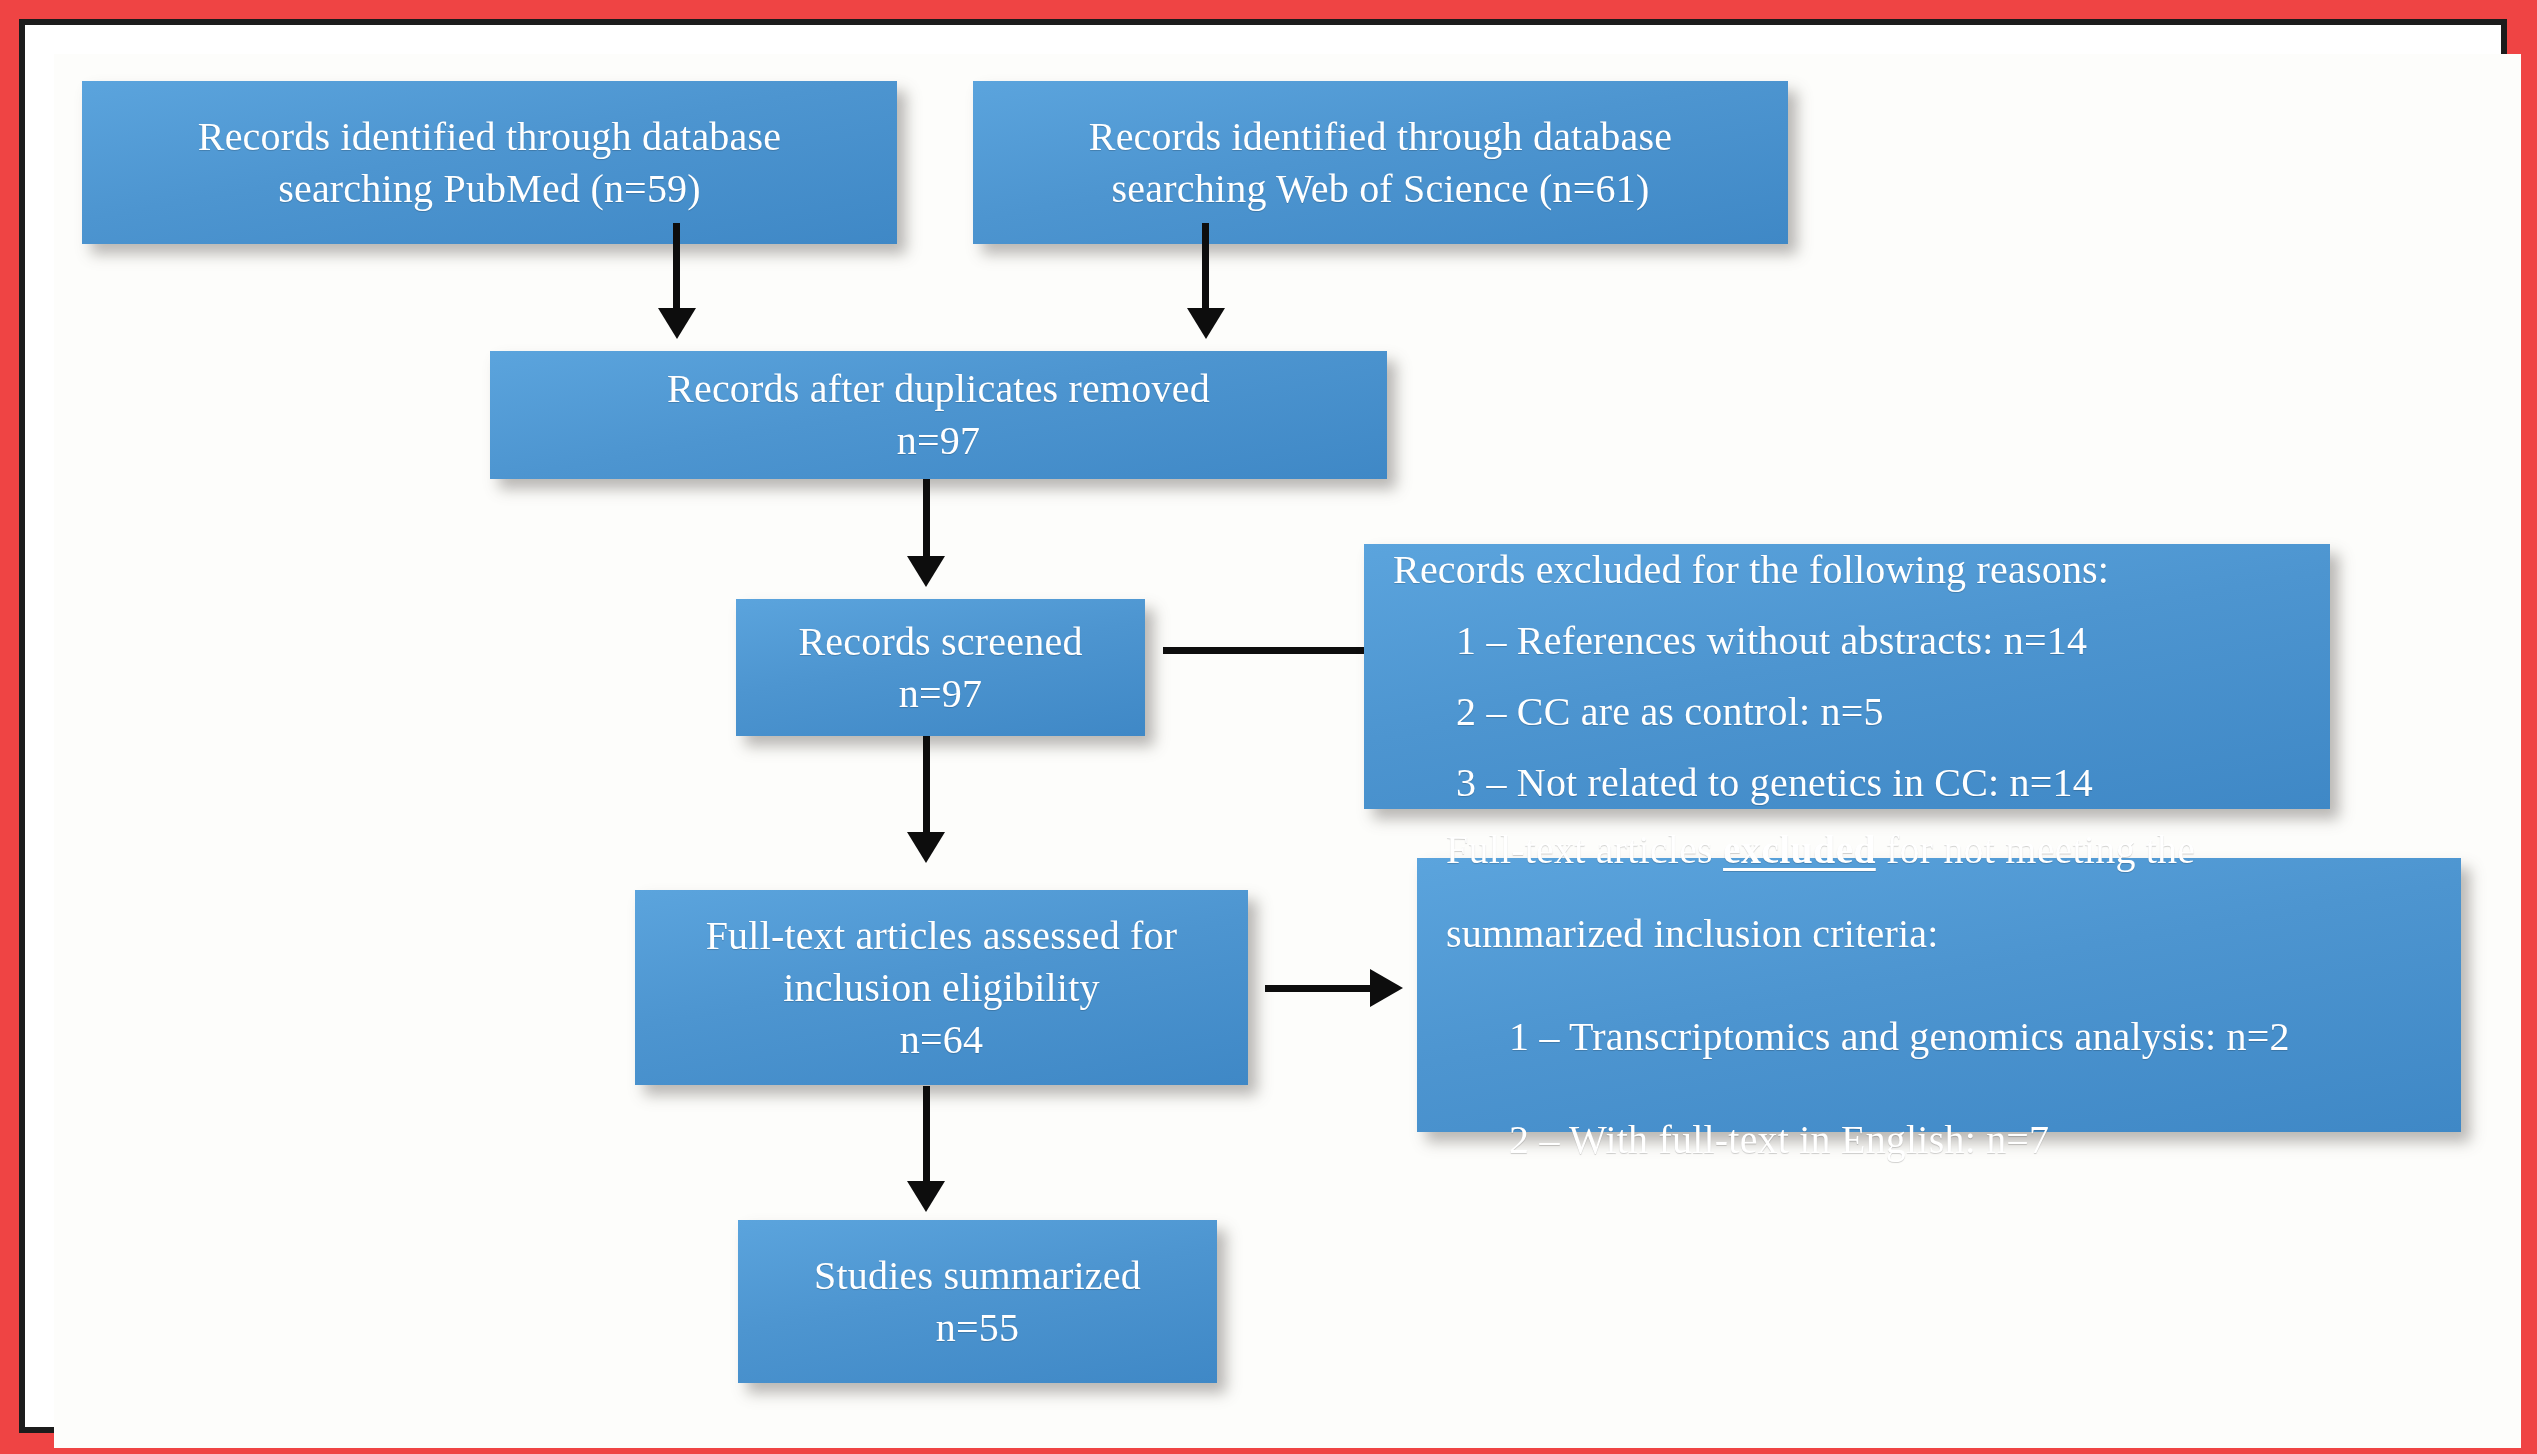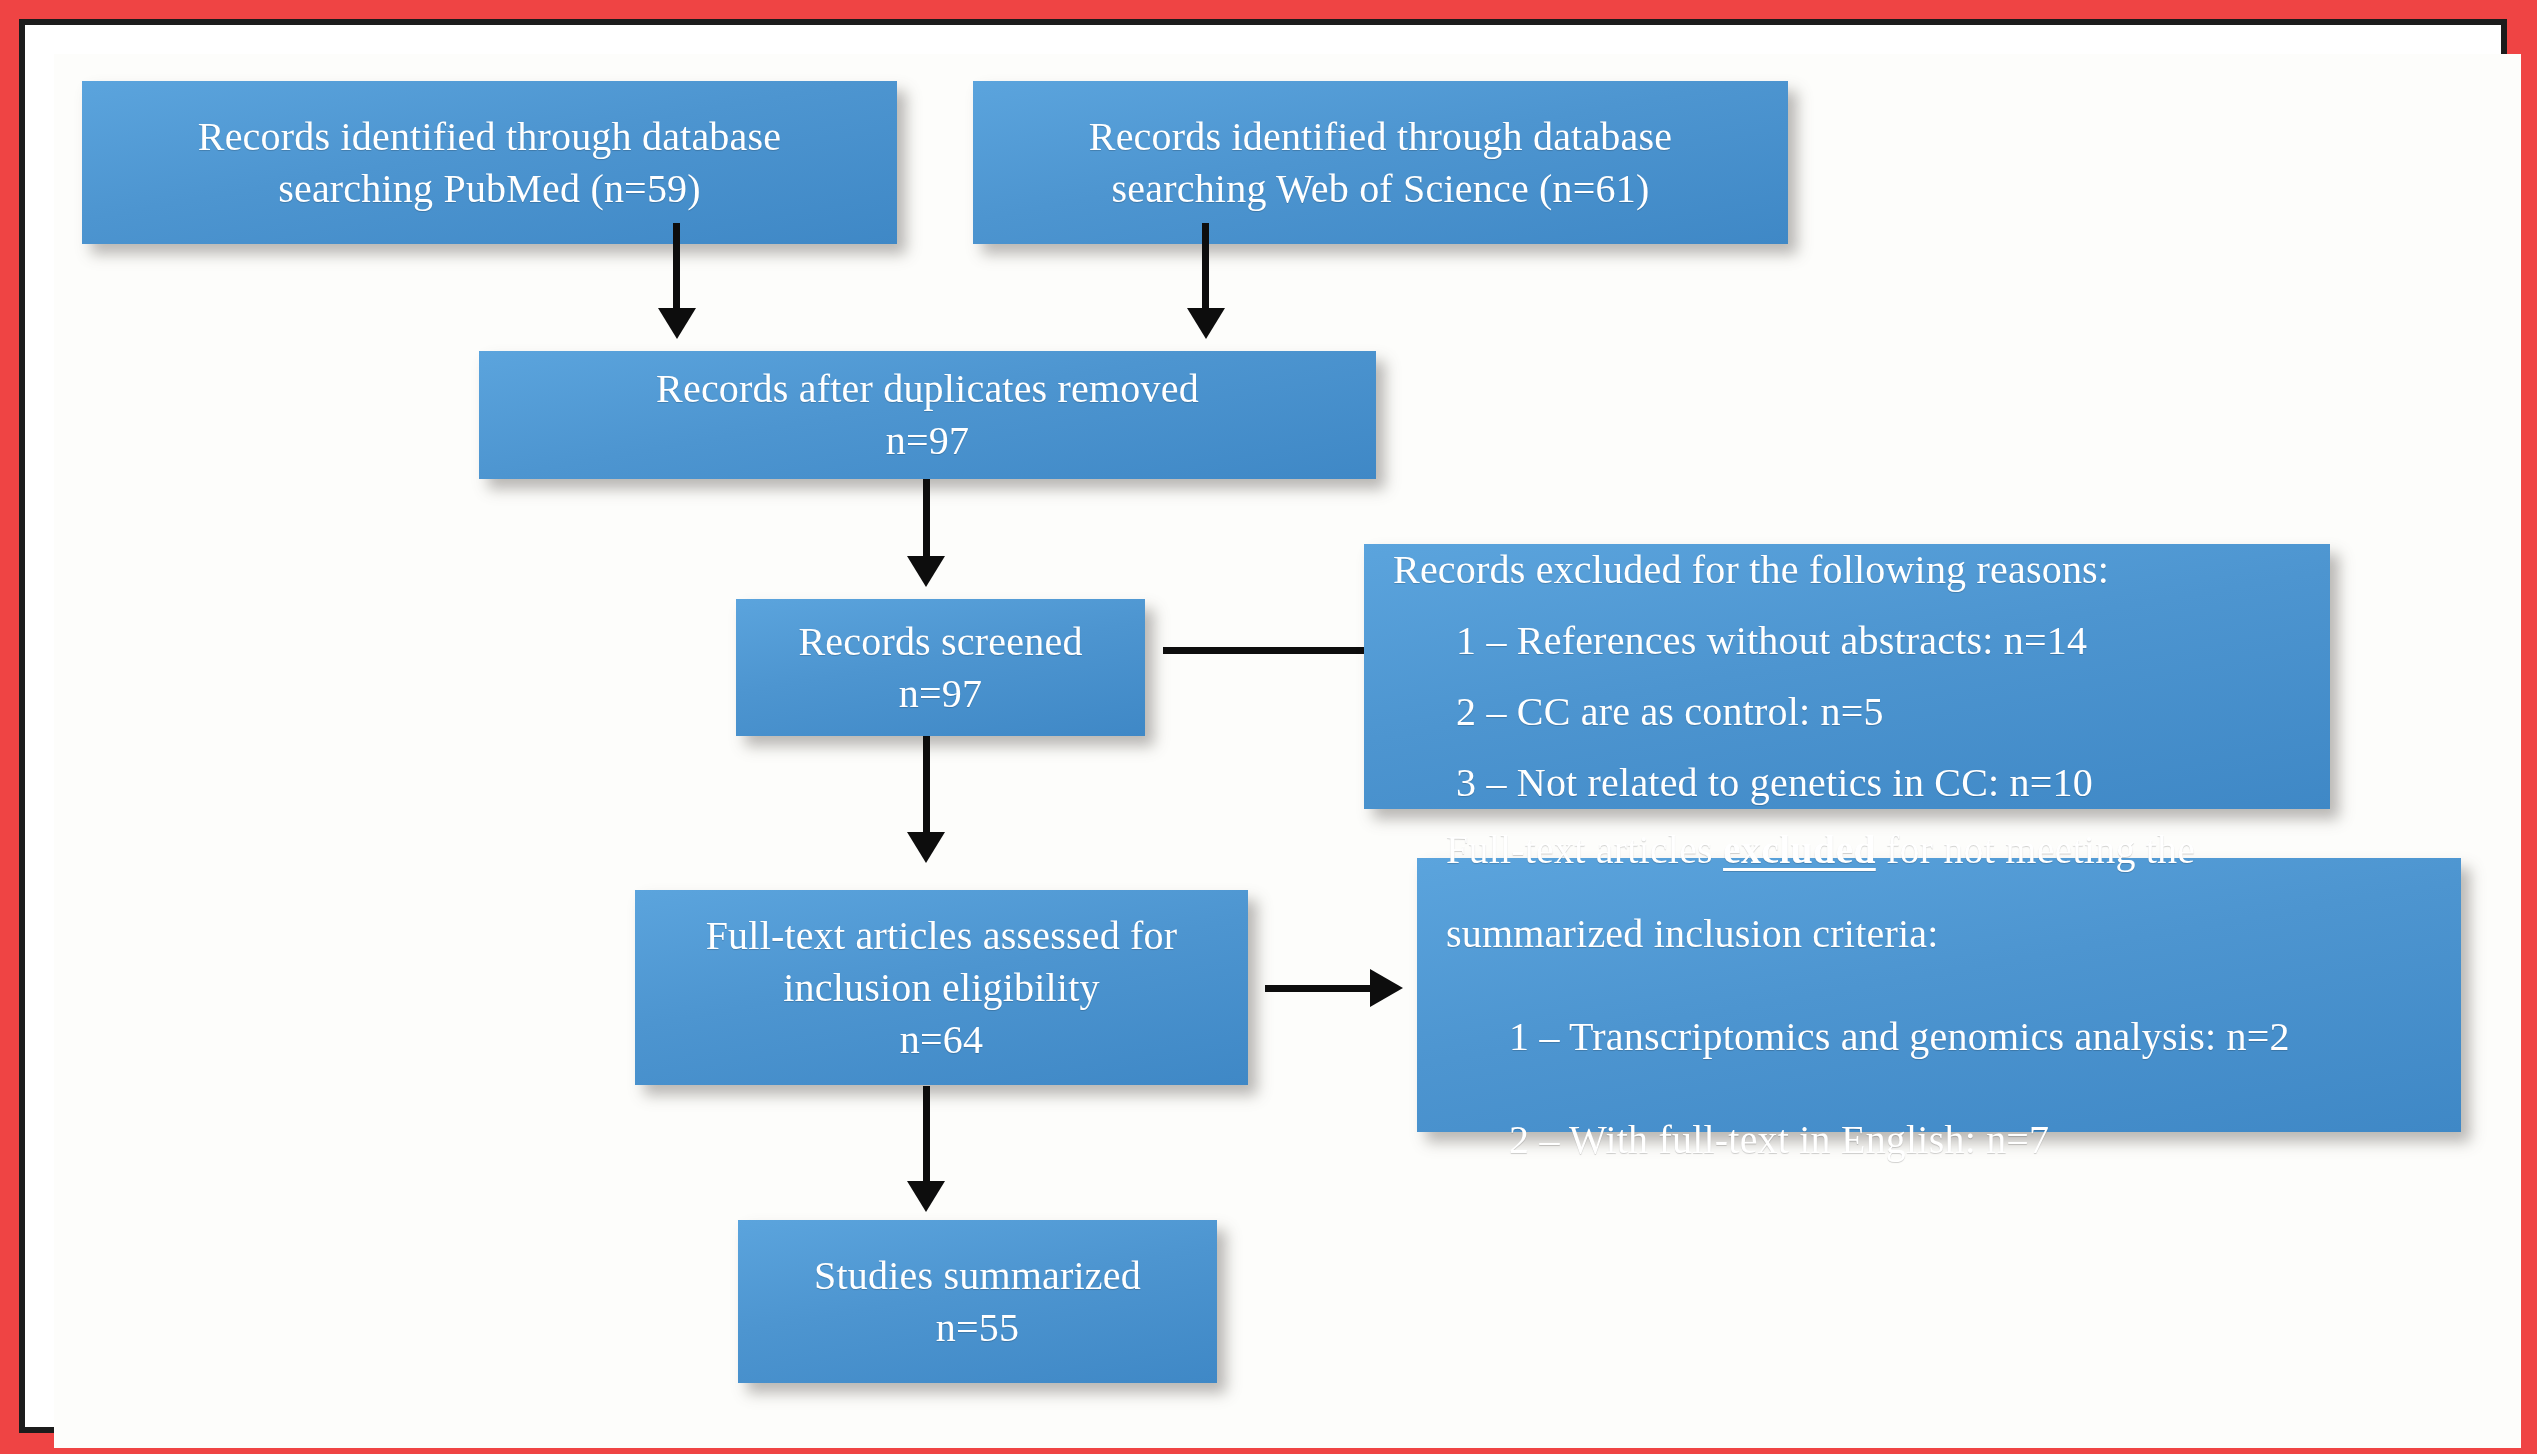--- a/index.html
+++ b/index.html
@@ -123,41 +123,41 @@
     <div class="line">Records identified through database</div>
     <div class="line">searching Web of Science (n=61)</div>
   </div>
 
   <div class="vline" style="left:673px; top:223px; height:94px;"></div>
   <div class="arrow-down" style="left:658px; top:308px;"></div>
 
   <div class="vline" style="left:1202px; top:223px; height:94px;"></div>
   <div class="arrow-down" style="left:1187px; top:308px;"></div>
 
-  <div class="node centered" style="left:479px; top:351px; width:897px; height:128px;">
+  <div class="node centered" style="left:490px; top:351px; width:897px; height:128px;">
     <div class="line">Records after duplicates removed</div>
     <div class="line">n=97</div>
   </div>
 
   <div class="vline" style="left:923px; top:479px; height:86px;"></div>
   <div class="arrow-down" style="left:907px; top:556px;"></div>
 
   <div class="node centered" style="left:736px; top:599px; width:409px; height:137px;">
     <div class="line">Records screened</div>
     <div class="line">n=97</div>
   </div>
 
   <div class="hline" style="left:1163px; top:647px; width:214px;"></div>
   <div class="arrow-right" style="left:1370px; top:632px;"></div>
 
   <div class="node lefty" style="left:1364px; top:544px; width:966px; height:265px;">
     <div class="line">Records excluded for the following reasons:</div>
     <div class="line indent gap2">1 – References without abstracts: n=14</div>
     <div class="line indent gap2">2 – CC are as control: n=5</div>
-    <div class="line indent gap2">3 – Not related to genetics in CC: n=10</div>
+    <div class="line indent gap2">3 – Not related to genetics in CC: n=14</div>
   </div>
 
   <div class="vline" style="left:923px; top:736px; height:103px;"></div>
   <div class="arrow-down" style="left:907px; top:832px;"></div>
 
   <div class="node centered" style="left:635px; top:890px; width:613px; height:195px;">
     <div class="line">Full-text articles assessed for</div>
     <div class="line">inclusion eligibility</div>
     <div class="line">n=64</div>
   </div>

